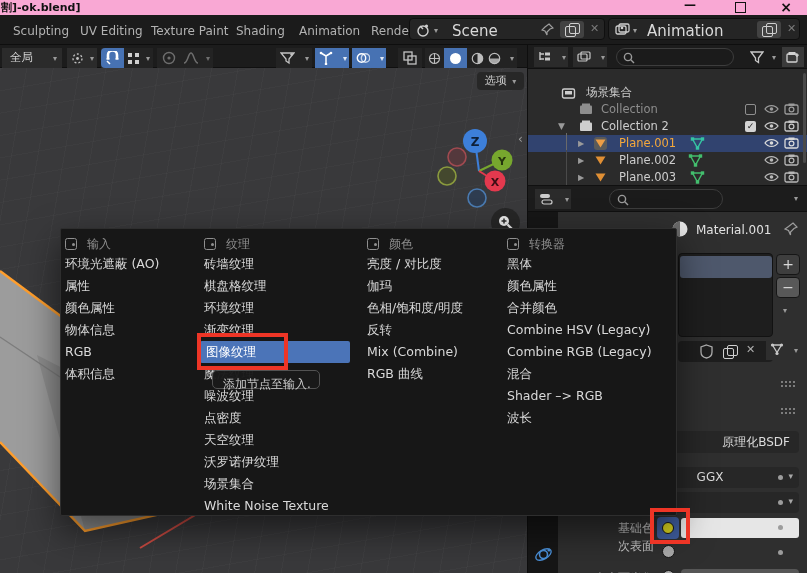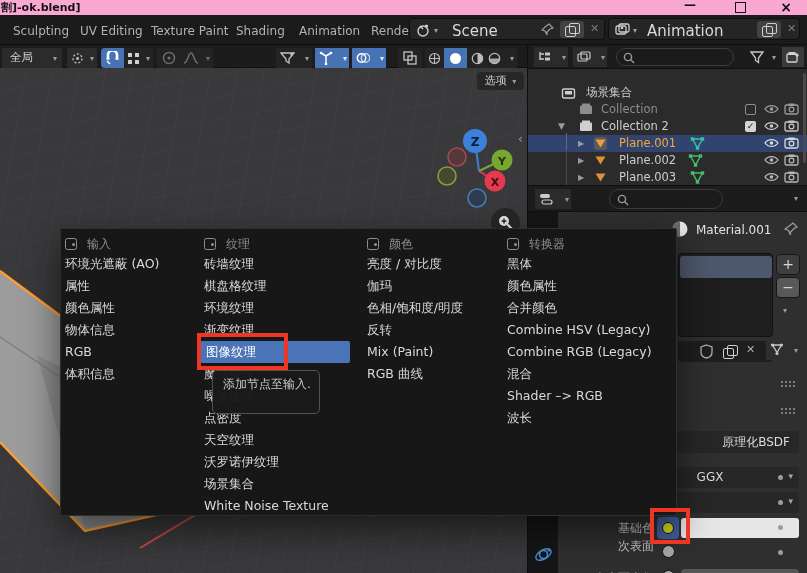--- a/index.html
+++ b/index.html
@@ -77,21 +77,21 @@
 
   
   .bigmenu { position:absolute; left:60px; top:228px; width:617px; height:288px; background:#171717; border:1px solid #2e2e2e; border-radius:2px; box-shadow:0 14px 36px rgba(0,0,0,.55); z-index:30; }
   .mcol { position:absolute; top:0; }
   .mhead { position:absolute; top:6px; height:18px; color:#8f8f8f; font-size:12px; line-height:18px; }
   .mitem { position:absolute; height:22px; color:#d9d9d9; font-size:12.5px; line-height:22px; white-space:nowrap; }
   .mitem.sel { background:#4b74b8; color:#fff; border-radius:2px; padding:0 6px; }
   .nodeicon { position:absolute; left:0; top:3px; width:12px; height:12px; border:1.4px solid #8f8f8f; border-radius:2.5px; }
   .nodeicon:after { content:""; position:absolute; right:1px; top:3.5px; width:3.5px; height:3.5px; border-radius:50%; background:#8f8f8f; }
 
-  .tooltip { position:absolute; left:212px; top:370px; width:108px; height:44px; background:rgba(26,26,26,.97); border:1px solid #525252; border-radius:5px; z-index:40; }
+  .tooltip { position:absolute; left:212px; top:370px; width:108px; height:19px; background:rgba(26,26,26,.97); border:1px solid #525252; border-radius:5px; z-index:40; }
   .tooltip span { position:absolute; left:10px; top:5px; font-size:12px; color:#cbcbcb; white-space:nowrap; }
 
   .redbox { position:absolute; border:4px solid #ee3526; z-index:50; }
   svg { display:block; }
 </style>
 </head>
 <body>
 
 <div id="root">
 
@@ -573,21 +573,21 @@
       <div class="mitem" style="left:0;top:266px">White Noise Texture</div>
     </div>
 
     <div class="mcol" style="left:306px;width:140px">
       <span class="nodeicon" style="top:9px"></span>
       <span class="mhead" style="left:22px">颜色</span>
       <div class="mitem" style="left:0;top:24px">亮度 / 对比度</div>
       <div class="mitem" style="left:0;top:46px">伽玛</div>
       <div class="mitem" style="left:0;top:68px">色相/饱和度/明度</div>
       <div class="mitem" style="left:0;top:90px">反转</div>
-      <div class="mitem" style="left:0;top:112px">Mix (Paint)</div>
+      <div class="mitem" style="left:0;top:112px">Mix (Combine)</div>
       <div class="mitem" style="left:0;top:134px">RGB 曲线</div>
     </div>
 
     <div class="mcol" style="left:446px;width:168px">
       <span class="nodeicon" style="top:9px"></span>
       <span class="mhead" style="left:22px">转换器</span>
       <div class="mitem" style="left:0;top:24px">黑体</div>
       <div class="mitem" style="left:0;top:46px">颜色属性</div>
       <div class="mitem" style="left:0;top:68px">合并颜色</div>
       <div class="mitem" style="left:0;top:90px">Combine HSV (Legacy)</div>

